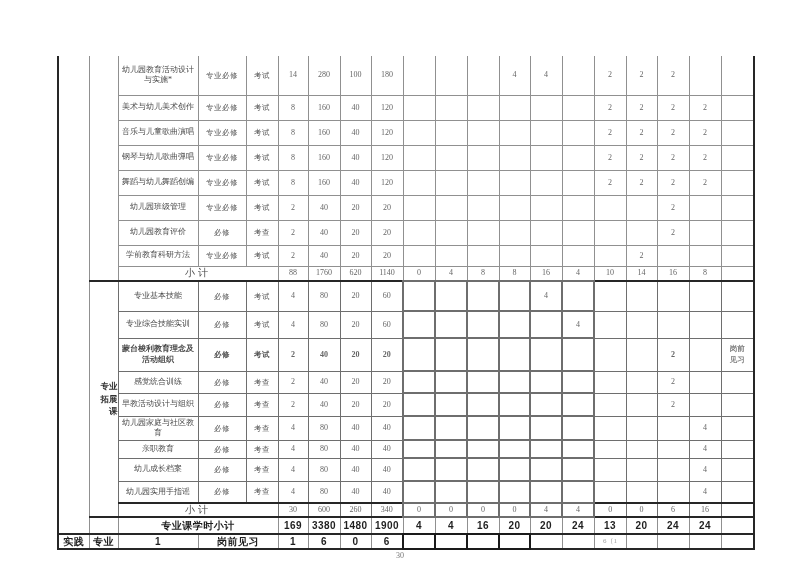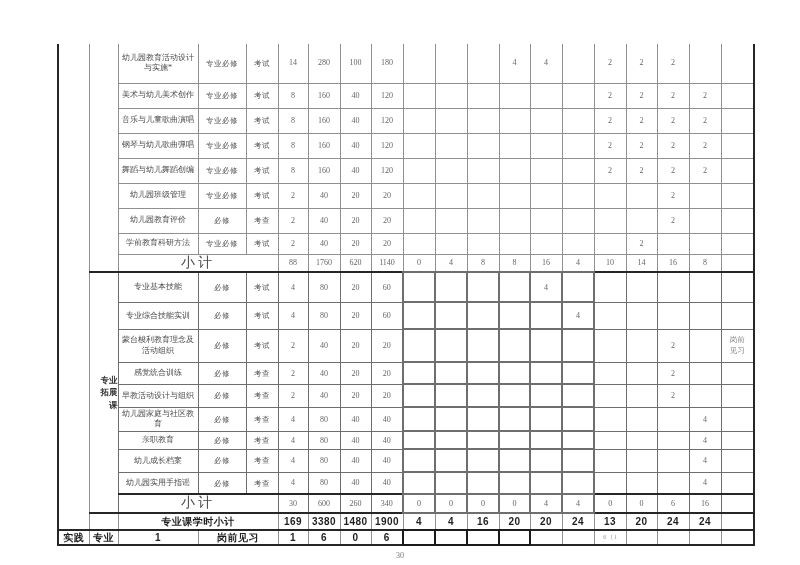--- a/index.html
+++ b/index.html
@@ -2,36 +2,36 @@
 <html><head>
 <meta charset="utf-8">
 <style>
   html,body{margin:0;padding:0;}
   body{
     width:800px;height:565px;background:#ffffff;position:relative;
     font-family:"Liberation Serif","DejaVu Serif",serif;
     overflow:hidden;
   }
   table.sheet{
-    position:absolute;left:57px;top:44px;width:696px;
+    position:absolute;left:57px;top:56px;width:696px;
     border-collapse:collapse;table-layout:fixed;
     border:2px solid #262626;border-top:0;
   }
   td{
     border:1px solid #909090;
     padding:0;margin:0;text-align:center;vertical-align:middle;
     font-size:8px;color:#666;line-height:1.2;overflow:hidden;
   }
   tr:first-child>td{border-top:0;}
   tr.sec{border-top:2px solid #262626;}
   tr.mid>td{border-color:#6e6e6e;}
   td.dk{border:2px solid #1a1a1a;}
   td.name{color:#4a4a4a;line-height:1.3;padding:0 2px;}
   td.nat{font-size:7.5px;color:#555;letter-spacing:0.5px;}
-  td.sub{font-size:14px;color:#4a4a4a;letter-spacing:3px;}
+  td.sub{font-size:10px;color:#4a4a4a;letter-spacing:3px;}
   td.tot,td.prac{
     font-family:"Liberation Sans","DejaVu Sans",sans-serif;
     font-weight:bold;font-size:10px;color:#1f1f1f;letter-spacing:0.5px;
   }
   td.vlab{font-weight:bold;font-size:8.5px;color:#333;text-align:right;}
   td.vlab>span{display:inline-block;width:19px;word-break:break-all;line-height:1.5;}
   td.rem{font-size:7.5px;color:#808080;}
   td.rem>span{display:inline-block;width:17px;word-break:break-all;line-height:1.4;}
   td.cut{font-size:7px;color:#a0a0a0;}
   .page-num{
@@ -280,21 +280,21 @@
         <td class="dk"></td>
         <td class="dk"></td>
         <td class="dk"></td>
         <td class="dk"><span>4</span></td>
         <td></td>
         <td></td>
         <td></td>
         <td></td>
         <td></td>
       </tr>
-      <tr class="mid" style="height: 33px;">
+      <tr class="mid" style="height: 33px; font-weight: bold;">
         <td class="name"><span>蒙台梭利教育理念及活动组织</span></td>
         <td class="nat"><span>必修</span></td>
         <td class="nat"><span>考试</span></td>
         <td><span>2</span></td>
         <td><span>40</span></td>
         <td><span>20</span></td>
         <td><span>20</span></td>
         <td class="dk"></td>
         <td class="dk"></td>
         <td class="dk"></td>

